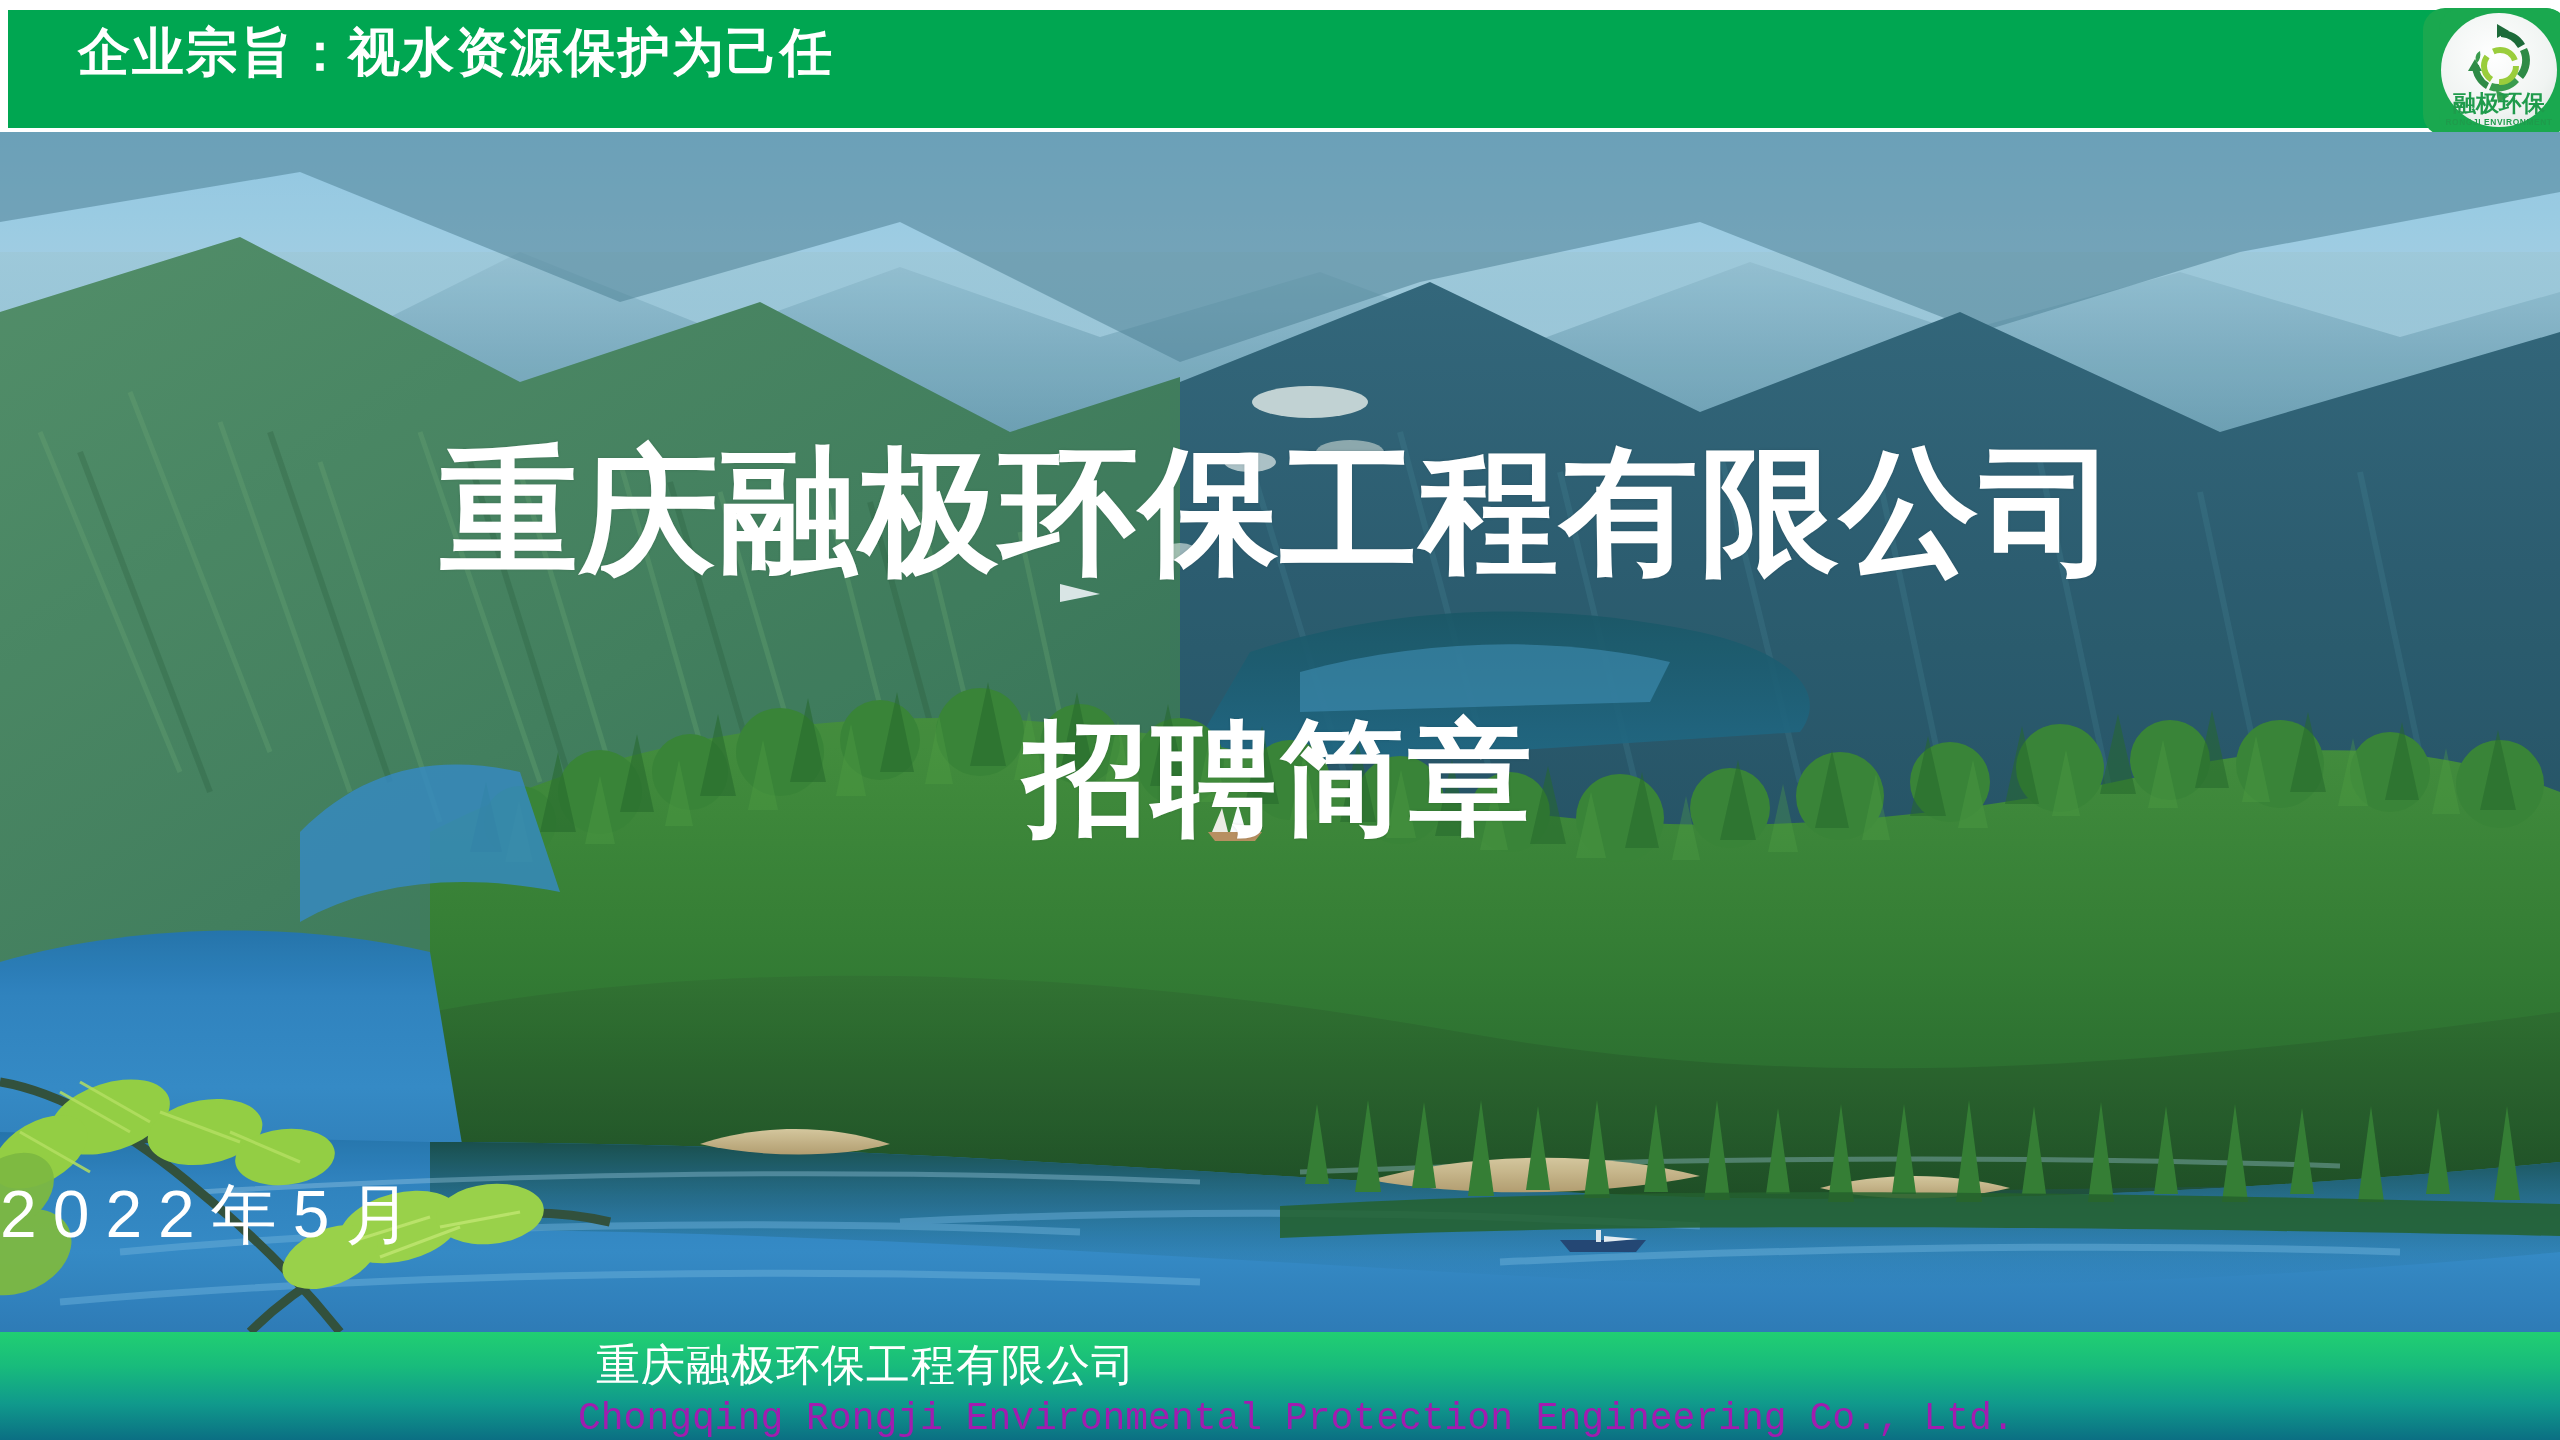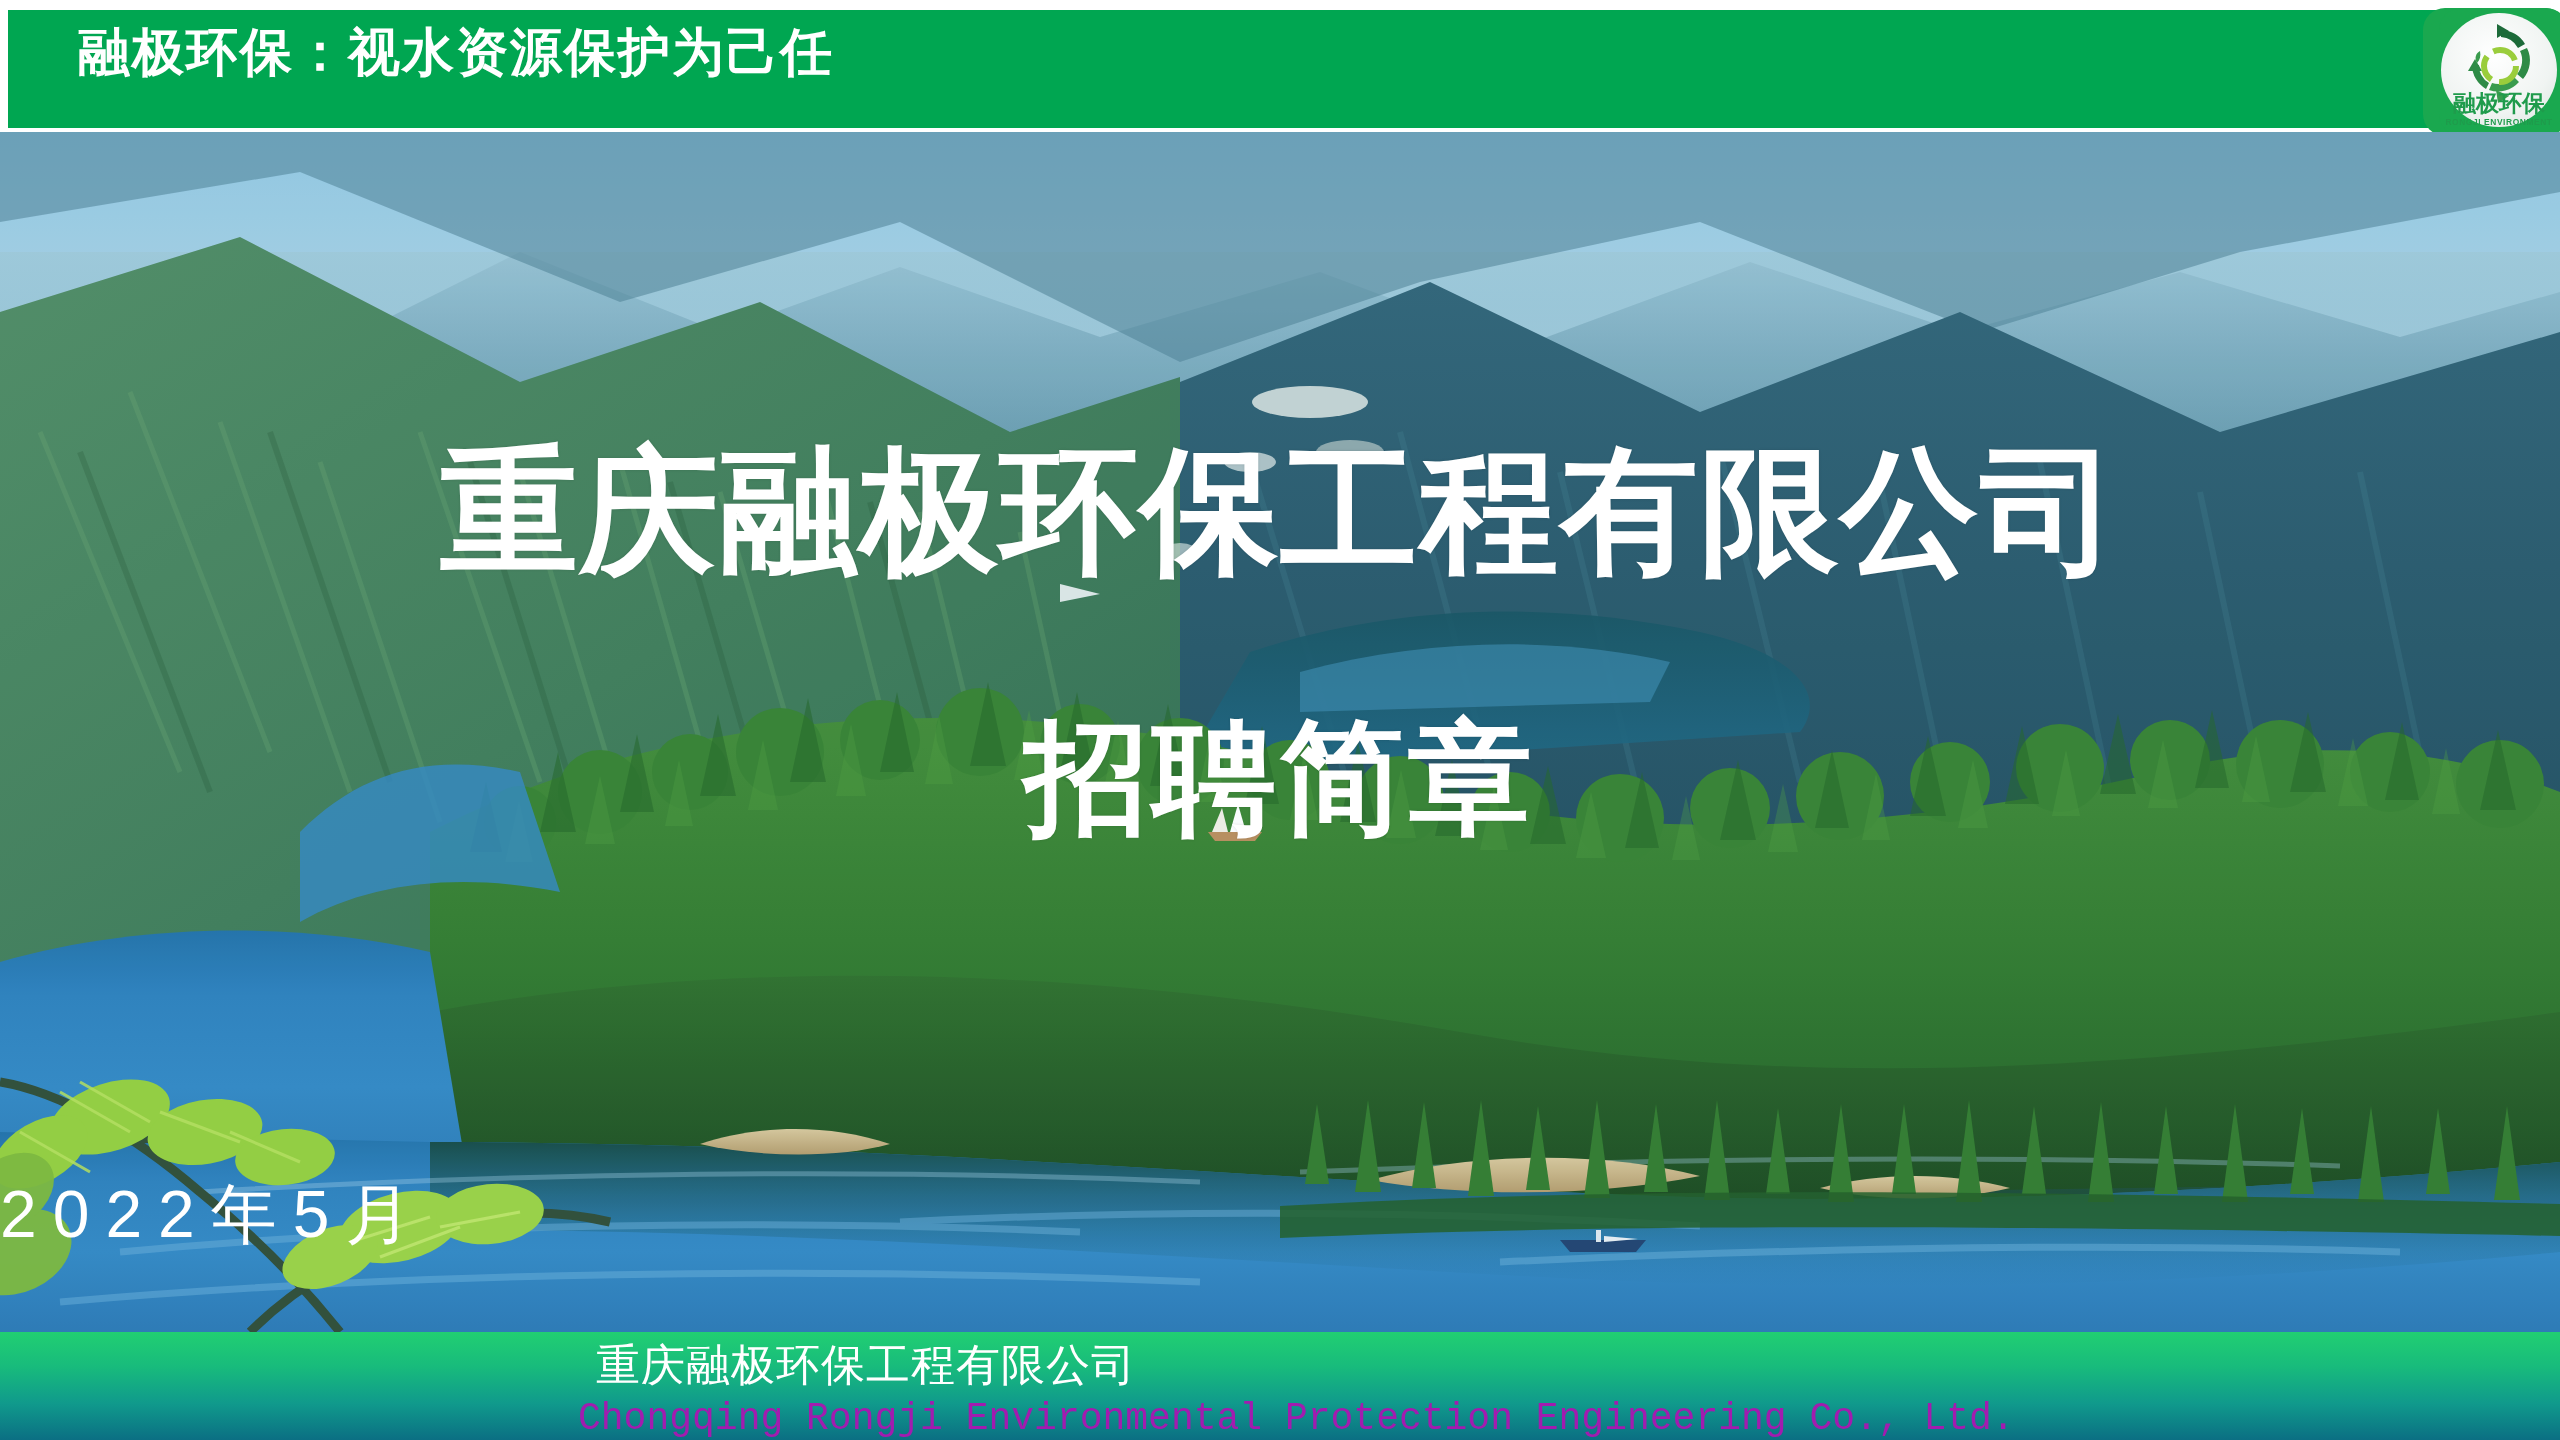--- a/index.html
+++ b/index.html
@@ -140,21 +140,21 @@
     white-space: nowrap;
     line-height: 1;
   }
 </style>
 </head>
 <body>
 
 <div id="slide">
 
   <div id="header-bar"></div>
-  <div id="header-motto">融极环保：视水资源保护为己任</div>
+  <div id="header-motto">企业宗旨：视水资源保护为己任</div>
 
   <div id="logo-panel">
     <svg id="logo-svg" viewBox="0 0 129 128">
       <defs>
         <radialGradient id="discG" cx="45%" cy="38%" r="72%">
           <stop offset="0%" stop-color="#ffffff"></stop>
           <stop offset="70%" stop-color="#f0f4f2"></stop>
           <stop offset="100%" stop-color="#dfe8e4"></stop>
         </radialGradient>
       </defs>

